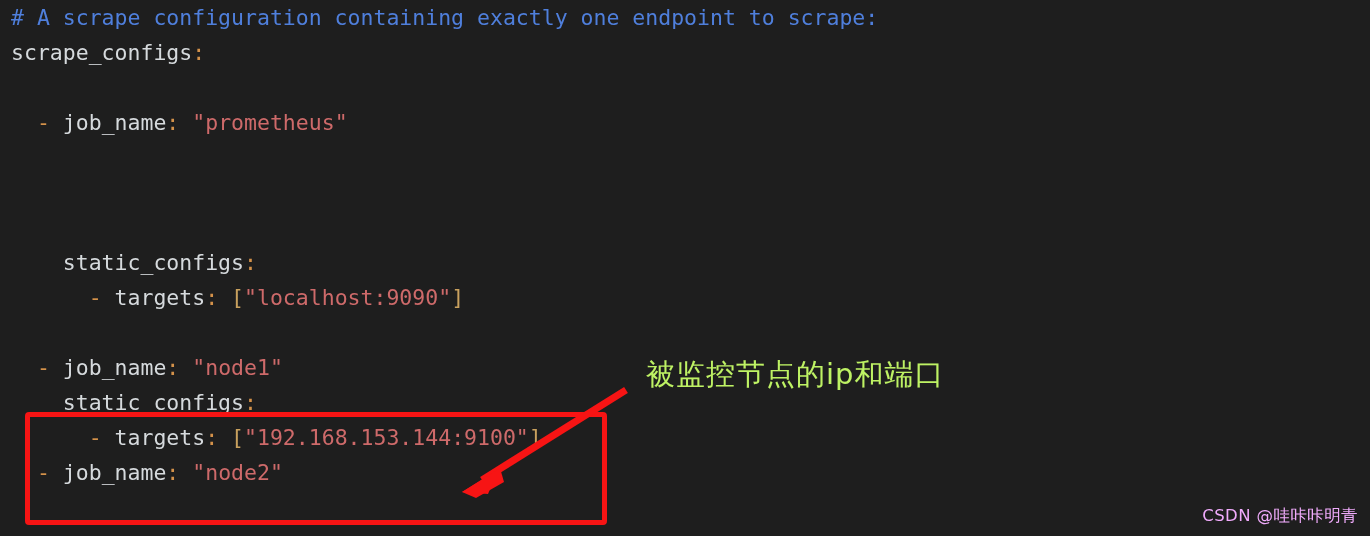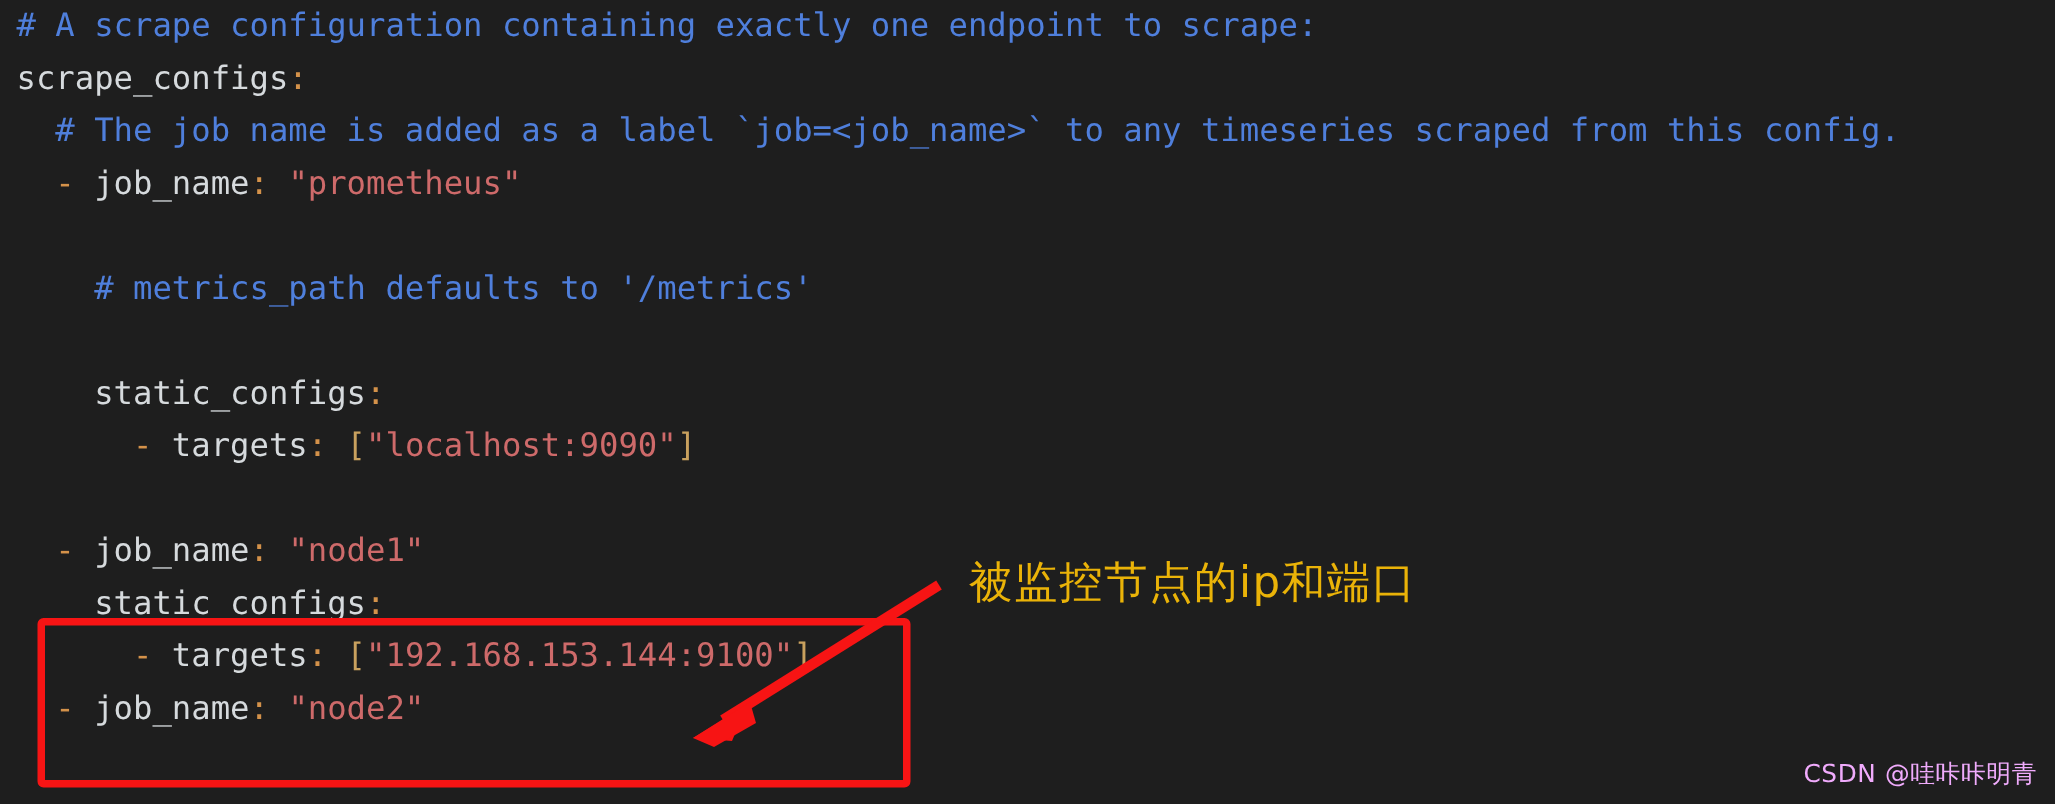--- a/index.html
+++ b/index.html
@@ -67,25 +67,25 @@
     top: 378px;
     width: 200px;
     height: 125px;
     pointer-events: none;
   }
 
   
   #annot {
     position: absolute;
     left: 646px;
-    top: 371px;
+    top: 357px;
     font-family: "DejaVu Sans", "Liberation Sans", sans-serif;
     font-size: 29px;
     line-height: 34px;
-    color: #eab308;
+    color: #bef264;
     white-space: pre;
     letter-spacing: 1px;
     text-align: center;
   }
 
   
   #watermark {
     position: absolute;
     right: 12px;
     bottom: 9px;
@@ -97,24 +97,24 @@
   }
 </style>
 </head>
 <body>
 
 <div id="screen">
 
   <div id="code">
       <div class="line"><span class="cmt"># A scrape configuration containing exactly one endpoint to scrape:</span></div>
       <div class="line"><span class="key">scrape_configs</span><span class="punct">:</span></div>
-      <div class="line"><span>  </span><span class="cmt"># The job name is added as a label `job=&lt;job_name&gt;` to any timeseries scraped from this config.</span></div>
+      <div class="line"><span>  </span></div>
       <div class="line"><span>  </span><span class="dash">-</span><span class="plain"> </span><span class="key">job_name</span><span class="punct">: </span><span class="str">"prometheus"</span></div>
       <div class="line">&nbsp;</div>
-      <div class="line"><span>    </span><span class="cmt"># metrics_path defaults to '/metrics'</span></div>
+      <div class="line"><span>    </span></div>
       <div class="line">&nbsp;</div>
       <div class="line"><span>    </span><span class="key">static_configs</span><span class="punct">:</span></div>
       <div class="line"><span>      </span><span class="dash">-</span><span class="plain"> </span><span class="key">targets</span><span class="punct">: </span><span class="brk">[</span><span class="str">"localhost:9090"</span><span class="brk">]</span></div>
       <div class="line">&nbsp;</div>
       <div class="line"><span>  </span><span class="dash">-</span><span class="plain"> </span><span class="key">job_name</span><span class="punct">: </span><span class="str">"node1"</span></div>
       <div class="line"><span>    </span><span class="key">static_configs</span><span class="punct">:</span></div>
       <div class="line"><span>      </span><span class="dash">-</span><span class="plain"> </span><span class="key">targets</span><span class="punct">: </span><span class="brk">[</span><span class="str">"192.168.153.144:9100"</span><span class="brk">]</span></div>
       <div class="line"><span>  </span><span class="dash">-</span><span class="plain"> </span><span class="key">job_name</span><span class="punct">: </span><span class="str">"node2"</span></div>
     </div>
 

